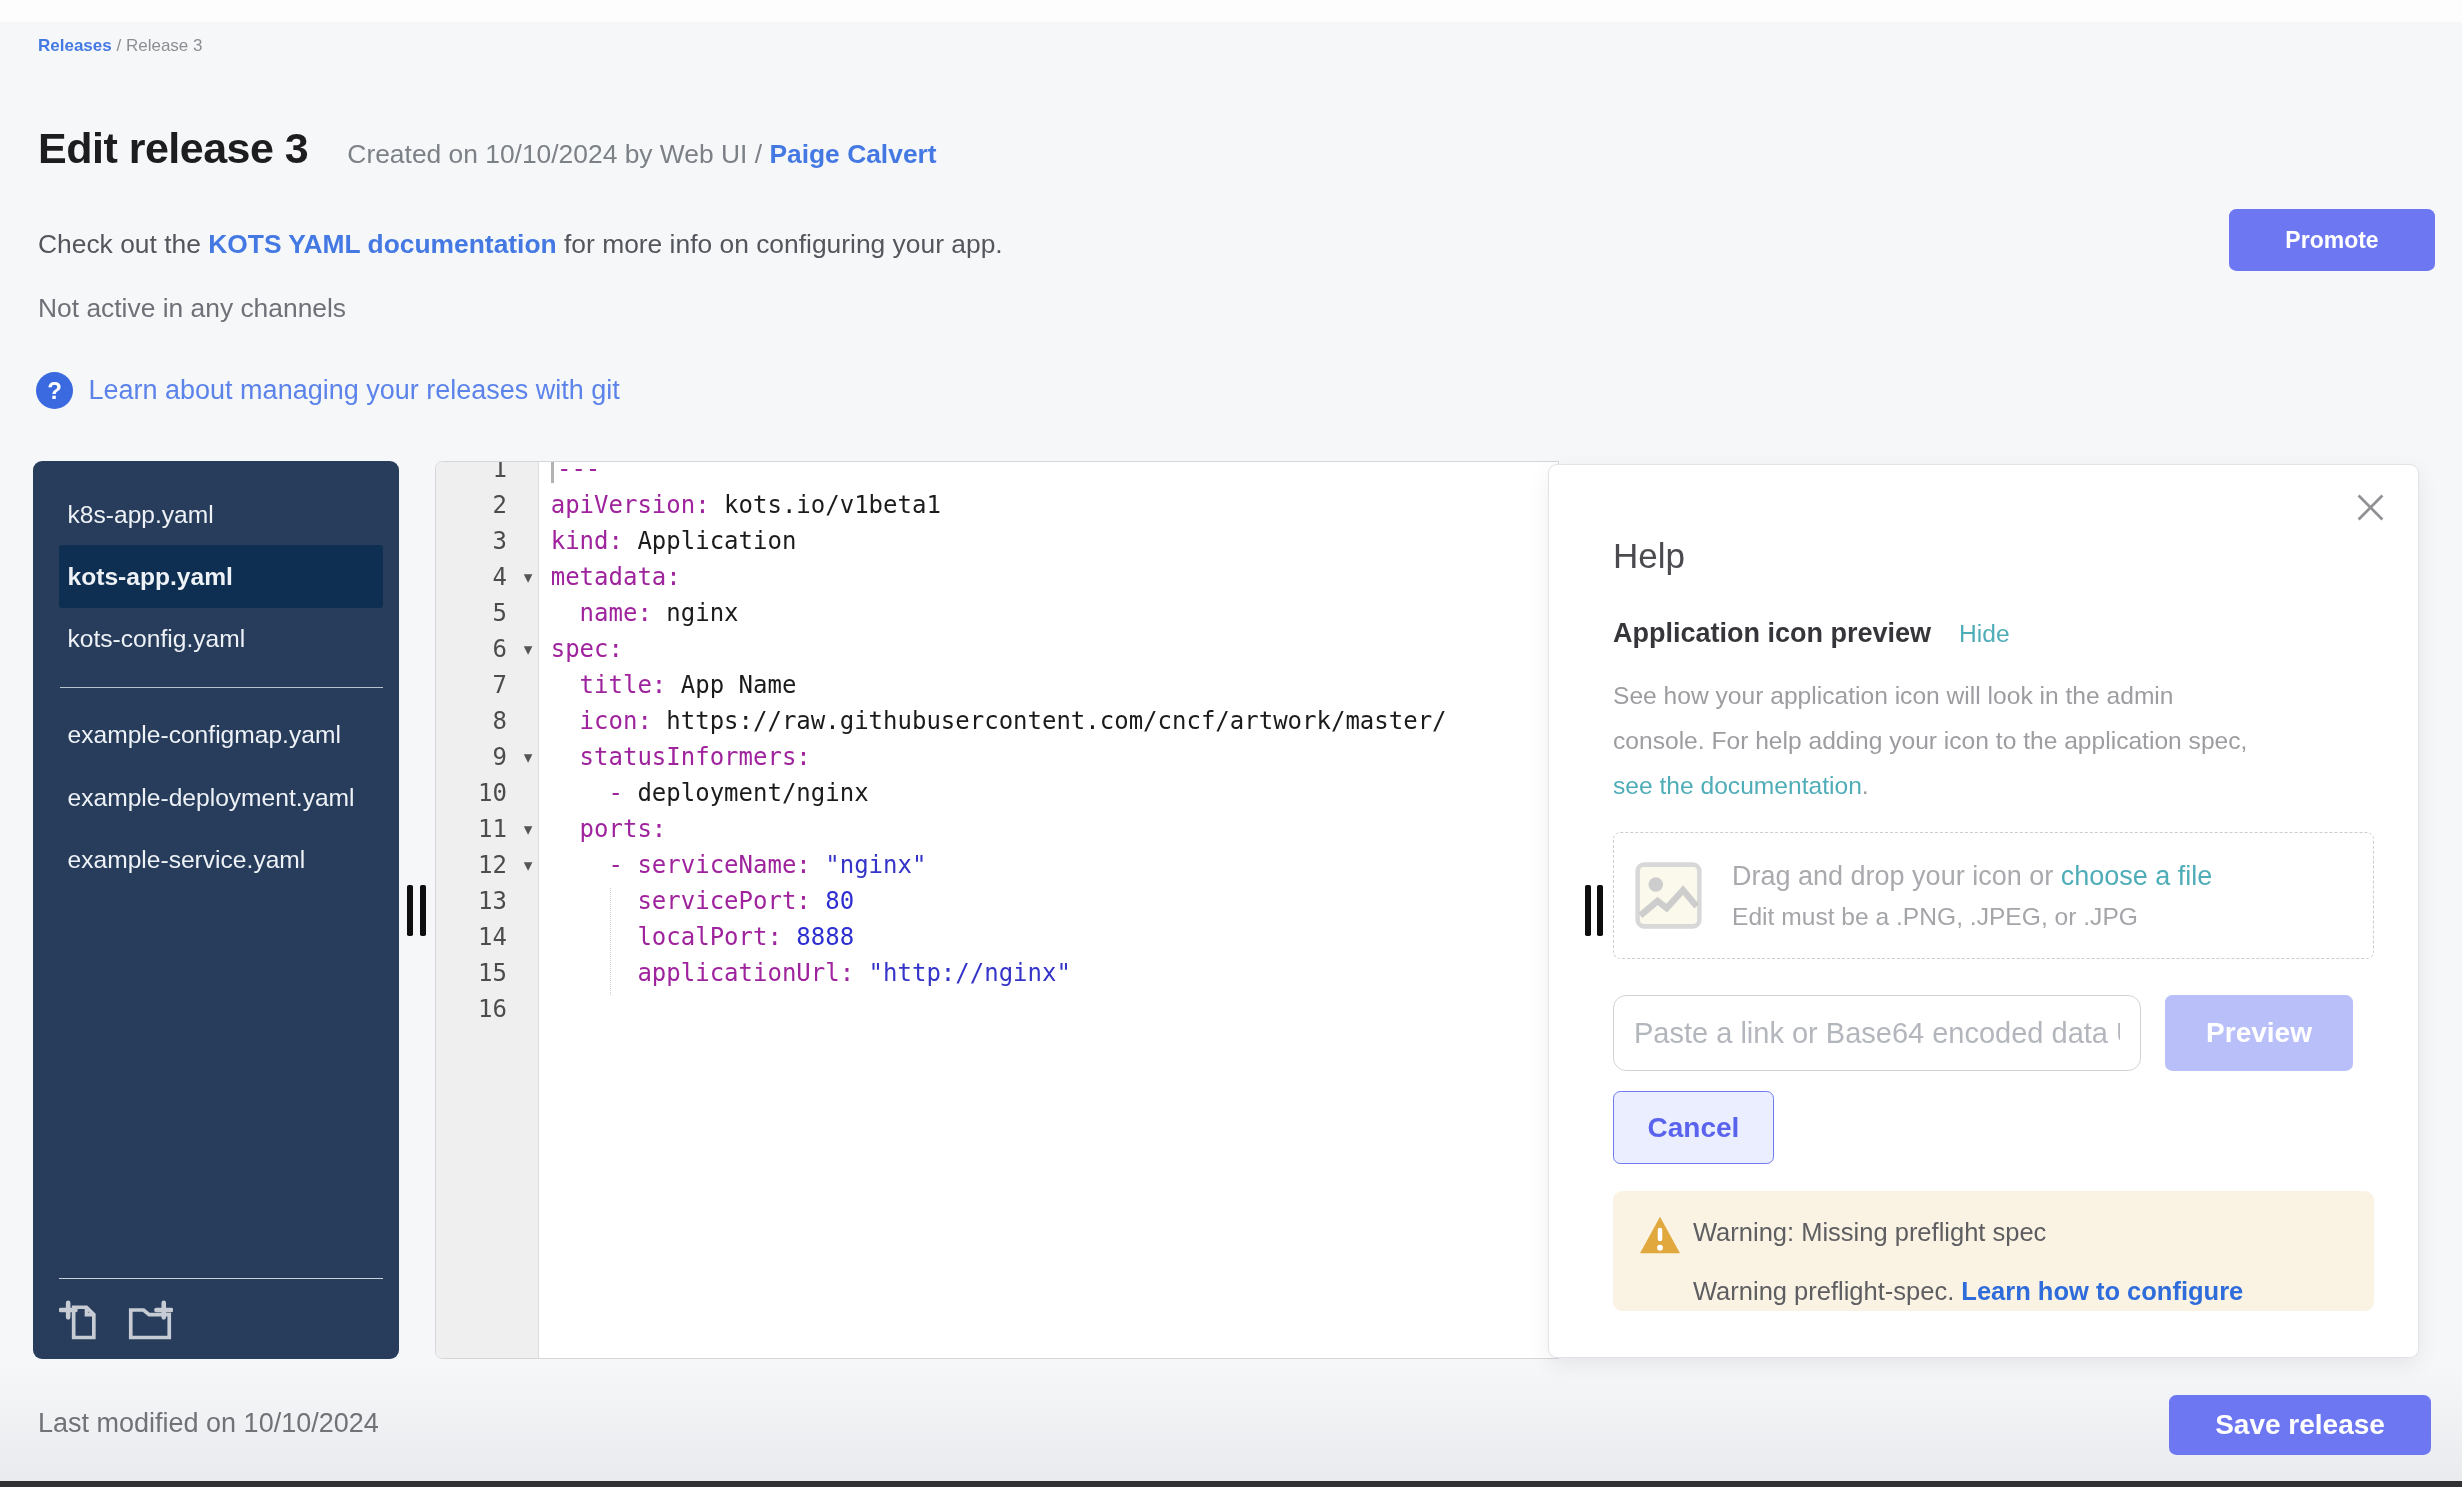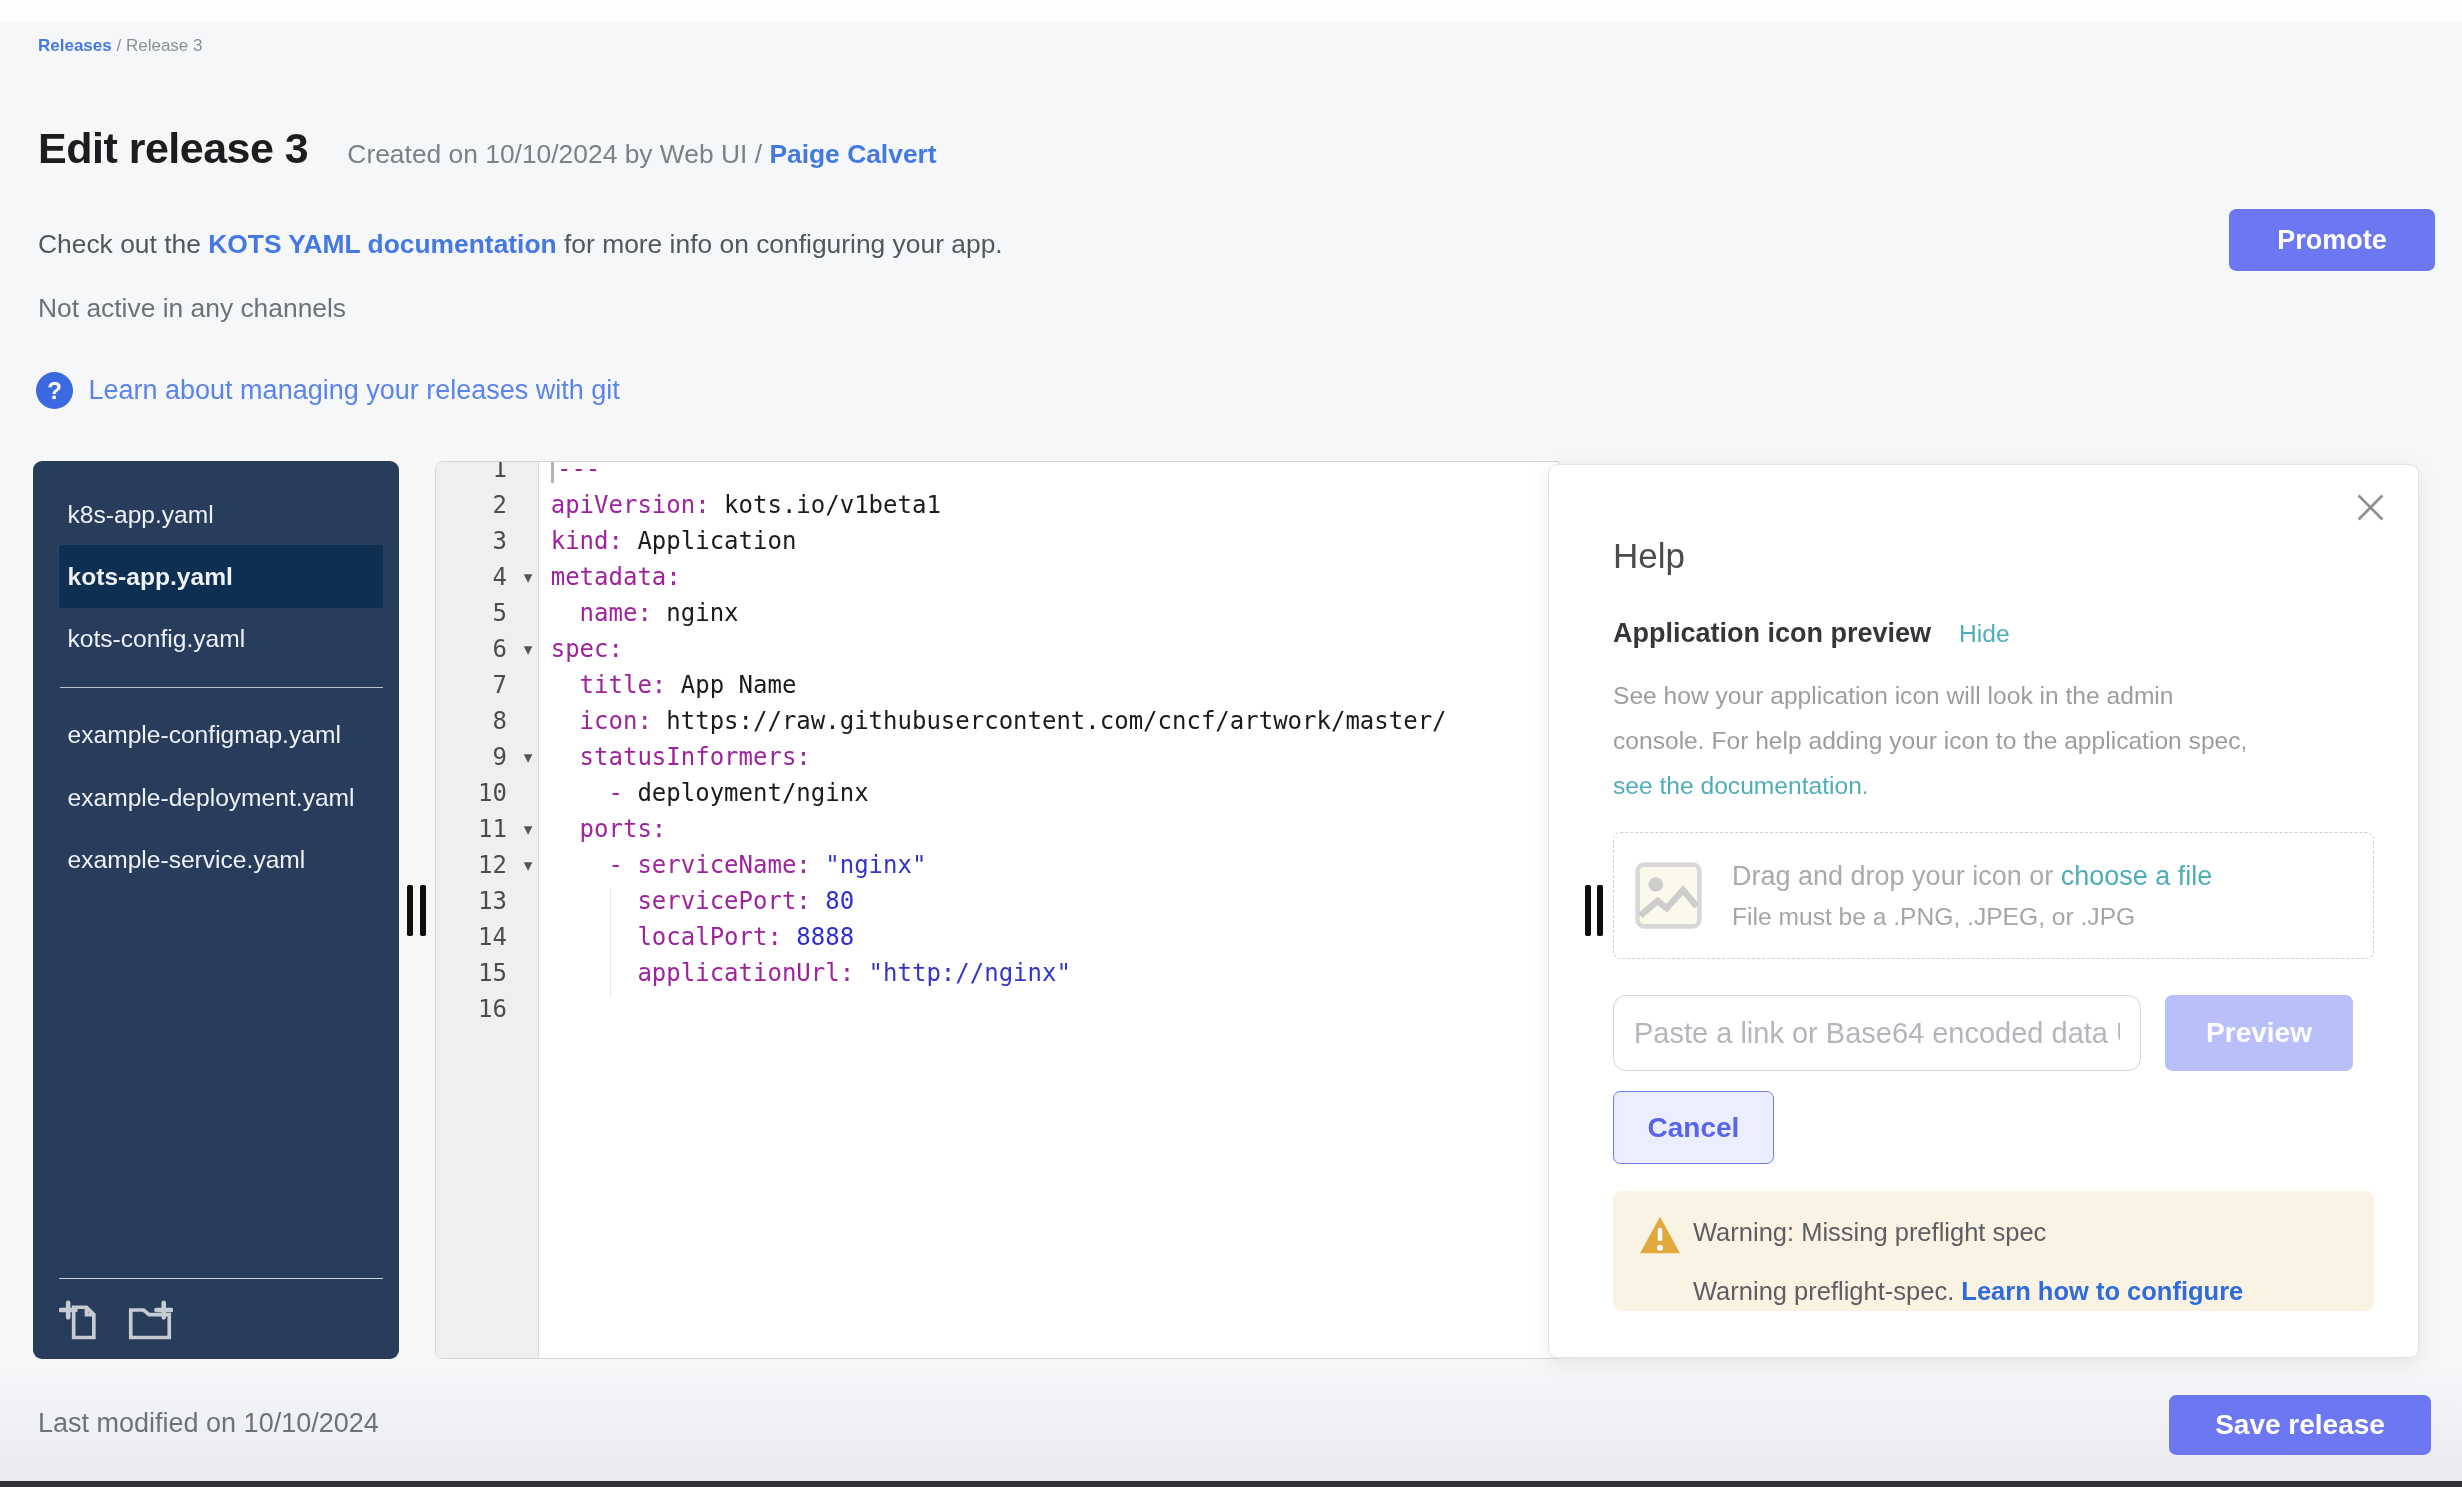--- a/index.html
+++ b/index.html
@@ -17,21 +17,21 @@
   .header{left:38px;top:124px;white-space:nowrap;}
   .header .title{font-size:43px;font-weight:800;color:#1d1d20;letter-spacing:-0.5px;}
   .header .created{font-size:26.4px;color:#7c8087;margin-left:35px;}
   .header .author{color:#4479e3;font-weight:600;cursor:pointer;}
   
   .docline{left:38px;top:229px;font-size:26.4px;color:#53565c;}
   .docline .doc-link{color:#4479e3;font-weight:600;cursor:pointer;}
   .channels{left:38px;top:293px;font-size:26.4px;color:#6e7177;}
   
   .btn{display:flex;align-items:center;justify-content:center;border-radius:7.3px;cursor:pointer;box-sizing:border-box;}
-  .promote{left:2229px;top:209px;width:206px;height:62px;background:#6e77f2;color:#fff;font-size:27px;font-weight:700;}
+  .promote{left:2229px;top:209px;width:206px;height:62px;background:#6e77f2;color:#fff;font-size:23px;font-weight:700;}
   
   .gitrow{left:36px;top:372px;display:flex;align-items:center;gap:15.5px;}
   .qcircle{width:37px;height:37px;border-radius:50%;background:#3b6ae0;color:#fff;font-size:24px;font-weight:700;display:flex;align-items:center;justify-content:center;}
   .gitlink{font-size:27px;color:#5b83ea;cursor:pointer;}
   
   .sidebar{left:33px;top:461px;width:366px;height:898px;background:#273d5b;border-radius:9px;display:flex;flex-direction:column;box-sizing:border-box;padding:22px 16.4px 16.4px 25.5px;}
   .file-list{flex:0 0 auto;}
   .file-item{font-size:24.6px;color:#eef2f7;line-height:35px;padding:13.7px 9px;border-radius:2.7px;word-break:break-word;cursor:pointer;}
   .file-item.selected{background:#0e2f52;font-weight:700;}
   .file-divider{height:0.9px;background:#c9d1da;opacity:.9;margin:16.4px 0 16.4px 1.8px;}
@@ -224,21 +224,21 @@
     <span class="teal-link">see the documentation</span><span>.</span>
   </div>
   <div class="dropzone">
     <svg width="69" height="69" viewBox="0 0 76 76">
       <rect x="4" y="4" width="68" height="68" rx="7" fill="#fbf8ec" stroke="#d8d8d8" stroke-width="5"></rect>
       <circle cx="24" cy="26" r="8" fill="#cdcdcd"></circle>
       <path d="M7 60 L26 44 L36 52 L54 32 L69 50" fill="none" stroke="#cdcdcd" stroke-width="7"></path>
     </svg>
     <div>
       <div class="dz-line1"><span>Drag and drop your icon or </span><span class="teal-link">choose a file</span></div>
-      <div class="dz-line2">File must be a .PNG, .JPEG, or .JPG</div>
+      <div class="dz-line2">Edit must be a .PNG, .JPEG, or .JPG</div>
     </div>
   </div>
   <div class="inputrow">
     <input class="url-input" type="text" placeholder="Paste a link or Base64 encoded data U" style="">
     <div class="btn preview-btn">Preview</div>
   </div>
   <div class="btn cancel-btn">Cancel</div>
   <div class="warnbox">
     <svg class="abs" style="left:25.5px;top:24px;" width="42" height="40" viewBox="0 0 46 44">
       <path d="M23 2 L45 42 H1 Z" fill="#e0a83d"></path>

